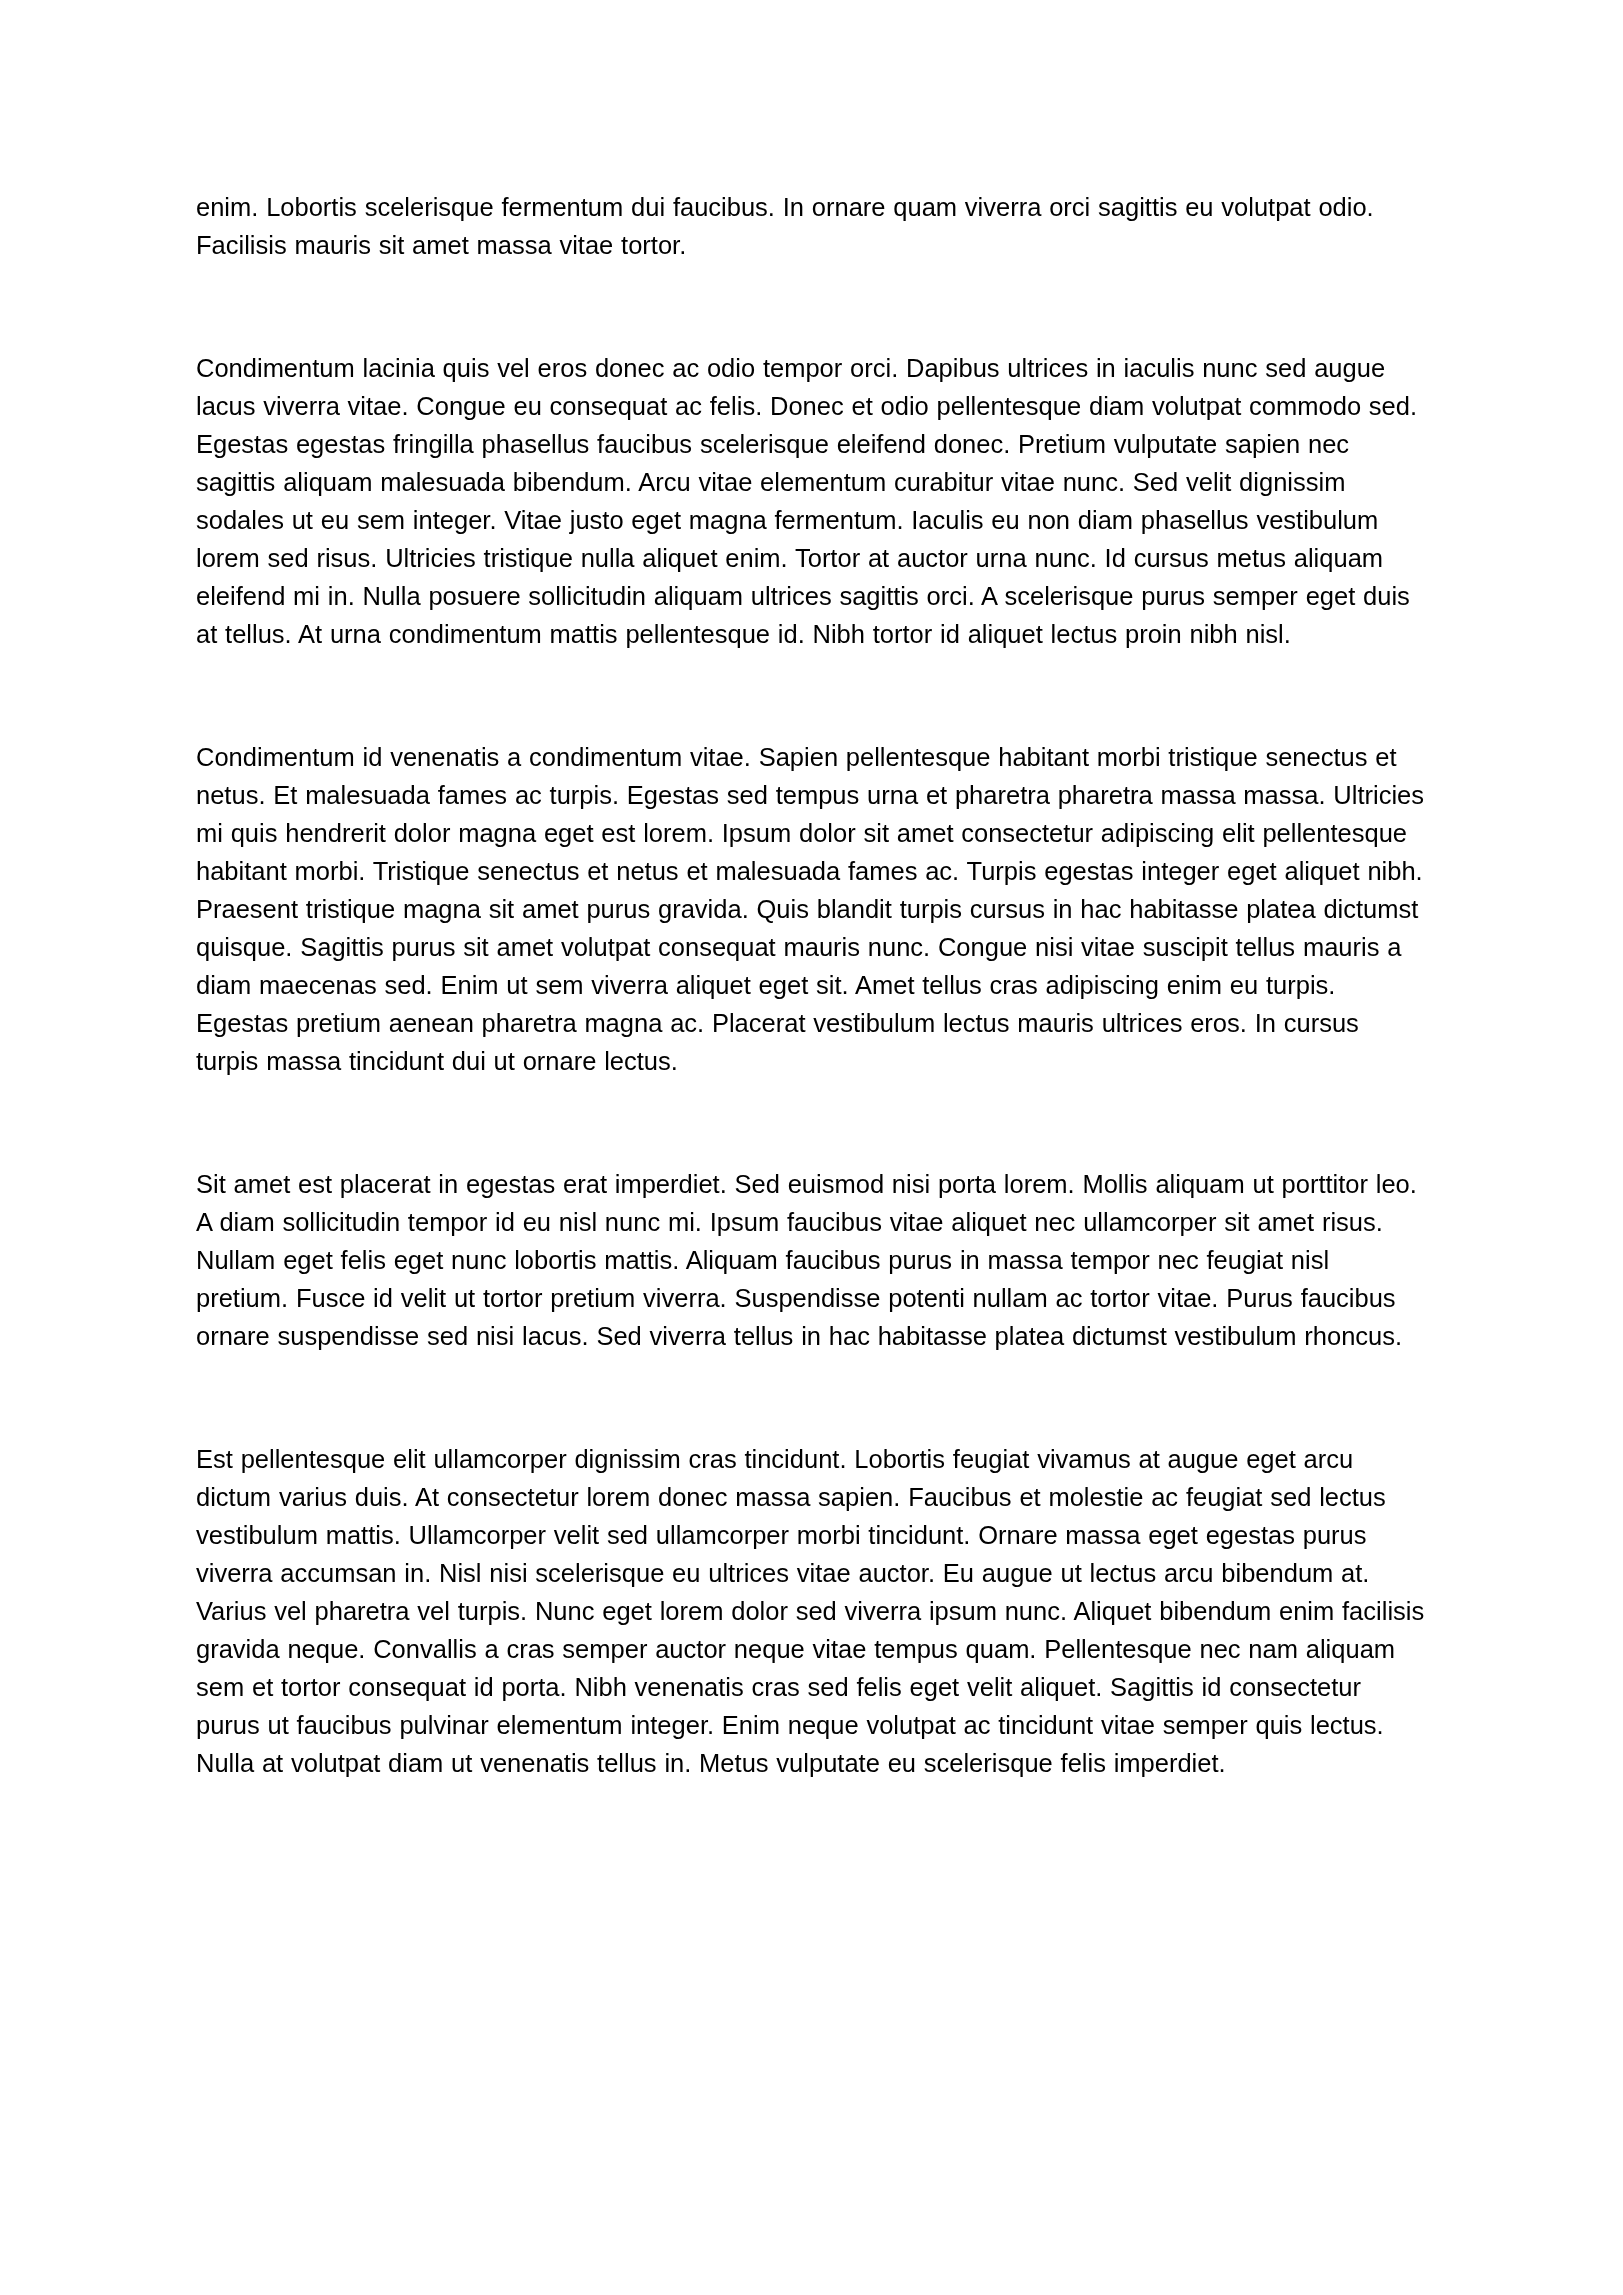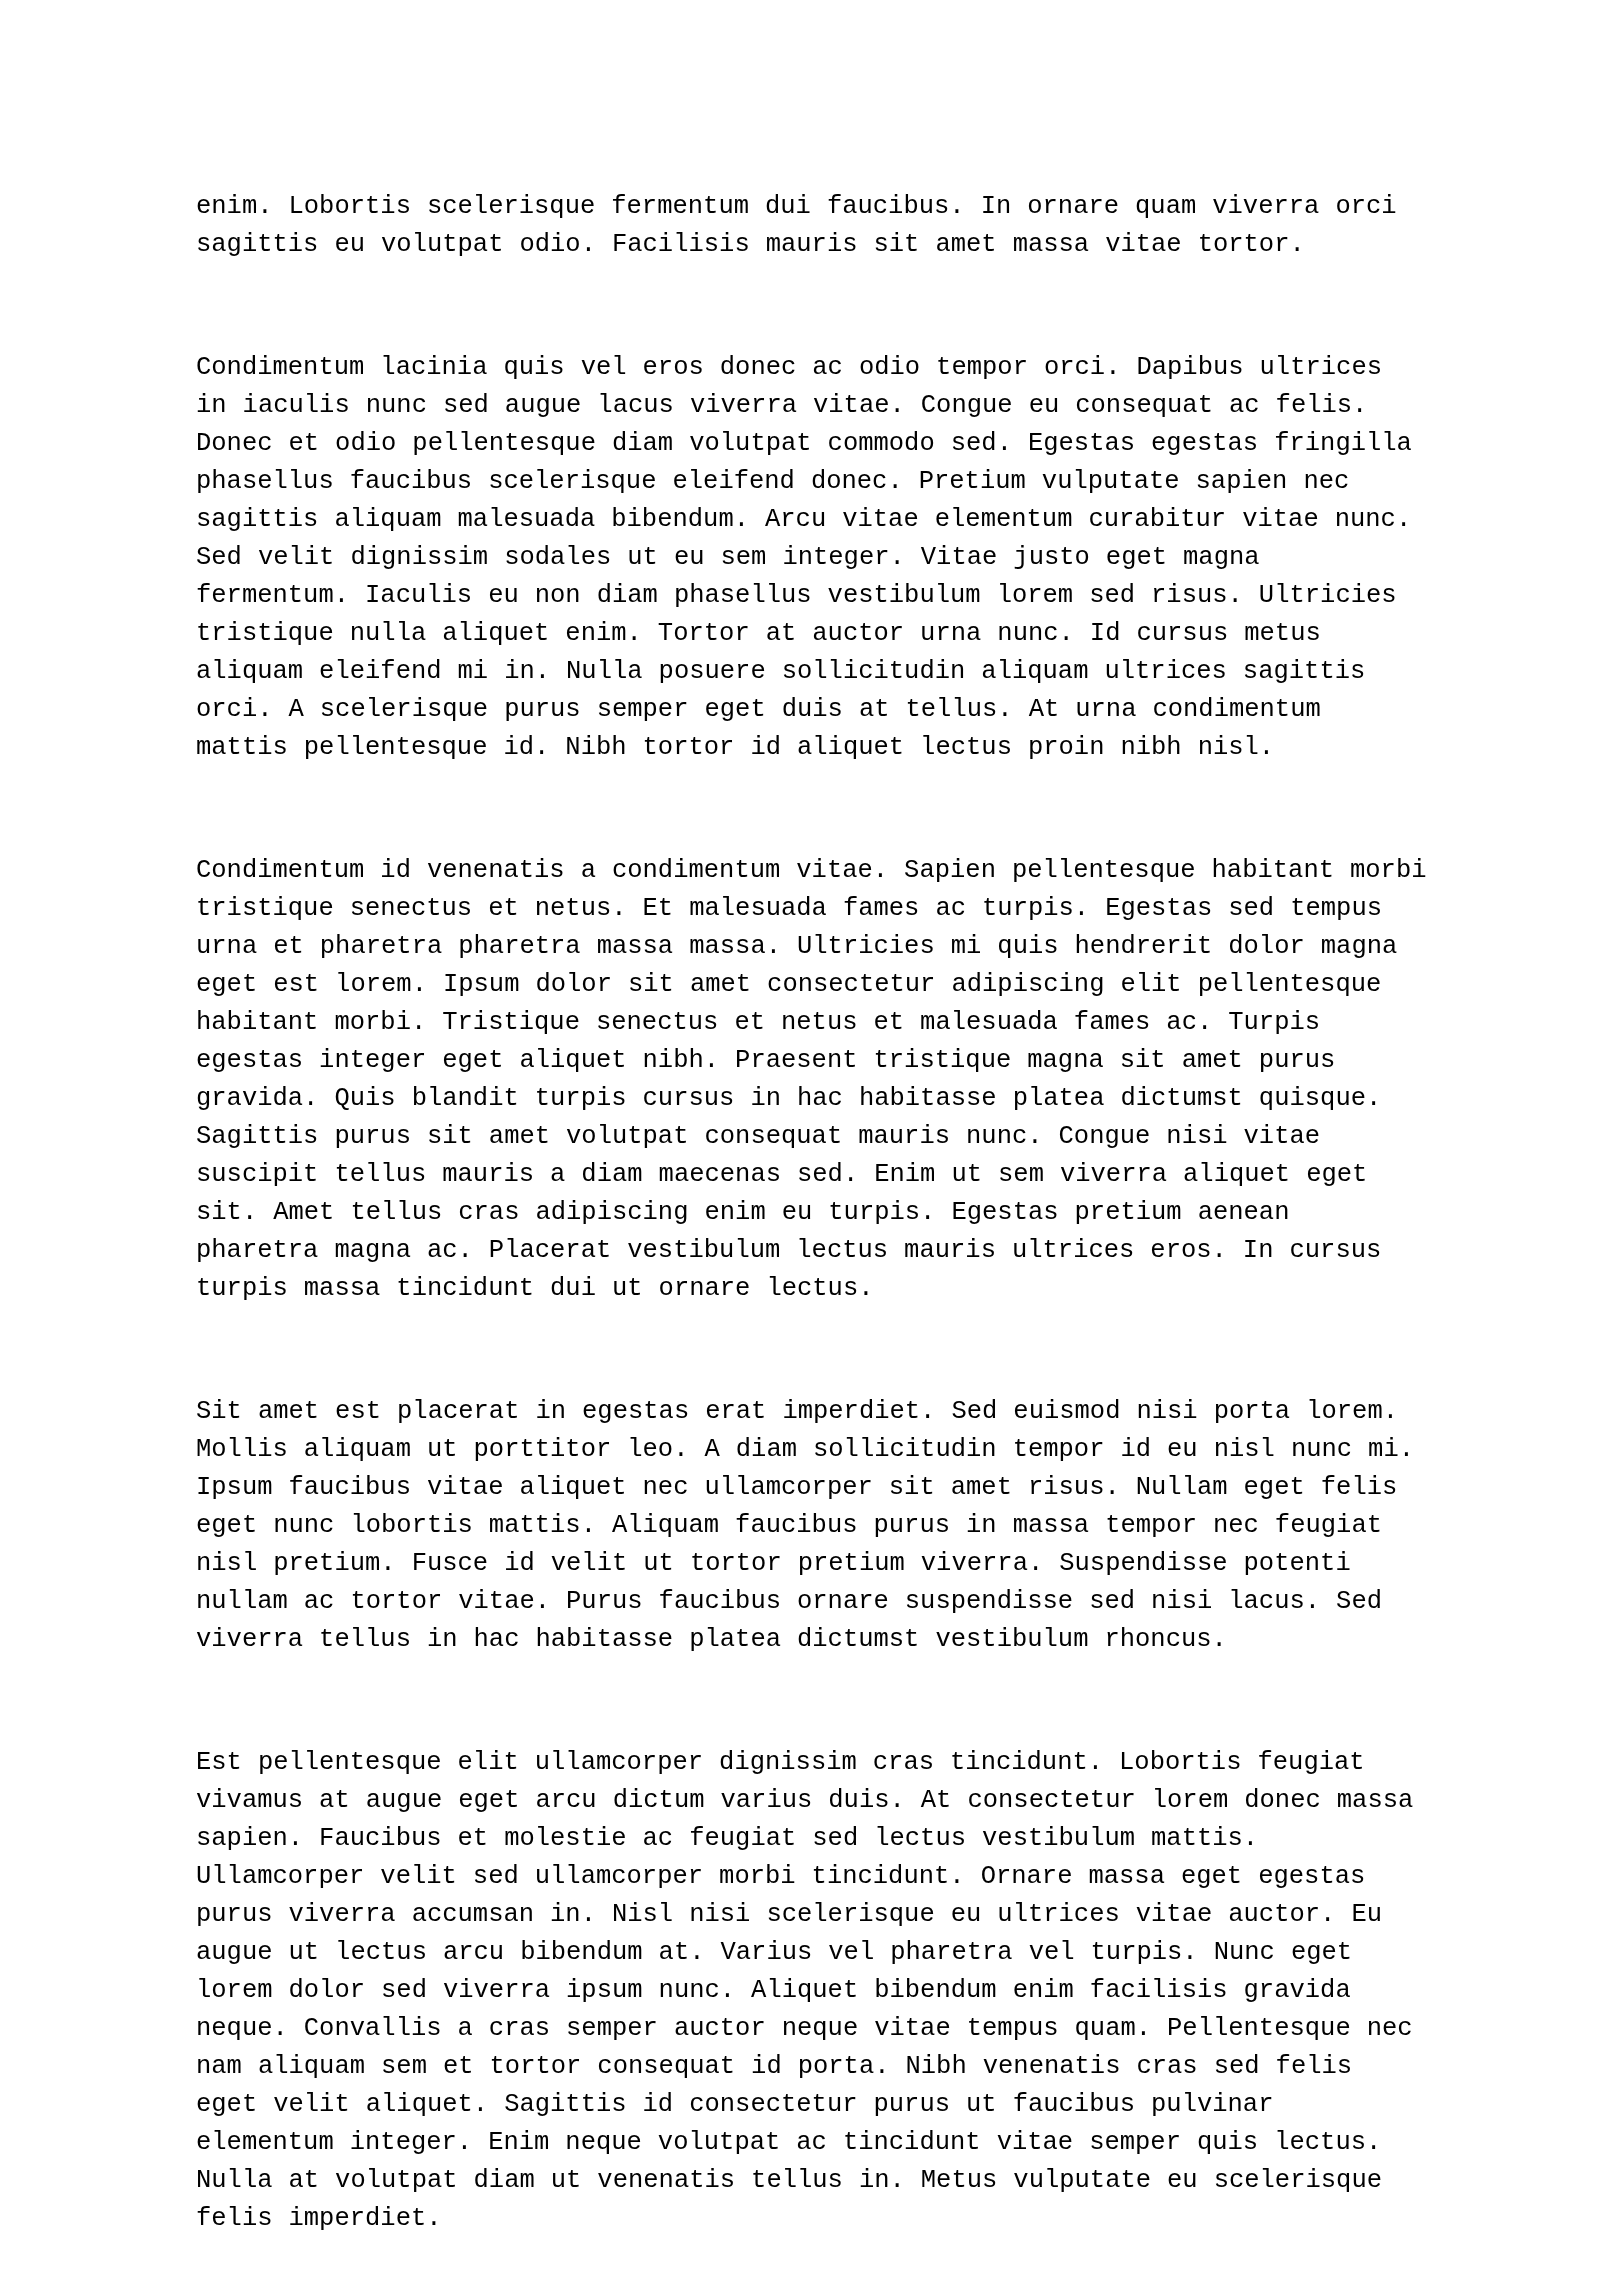--- a/index.html
+++ b/index.html
@@ -14,21 +14,20 @@
     background: #ffffff;
     overflow: hidden;
     font-family: "Liberation Sans", "DejaVu Sans", sans-serif;
     color: #000000;
   }
   .content {
     position: absolute;
     top: 188px;
     left: 196px;
     width: 1231px;
-    font-family: Liberation Mono, monospace;
   }
   .content p {
     margin: 0 0 85px 0;
     font-size: 25.5px;
     line-height: 38px;
     font-weight: 400;
     letter-spacing: 0px;
     text-align: left;
     word-spacing: 0.7px;
   }

